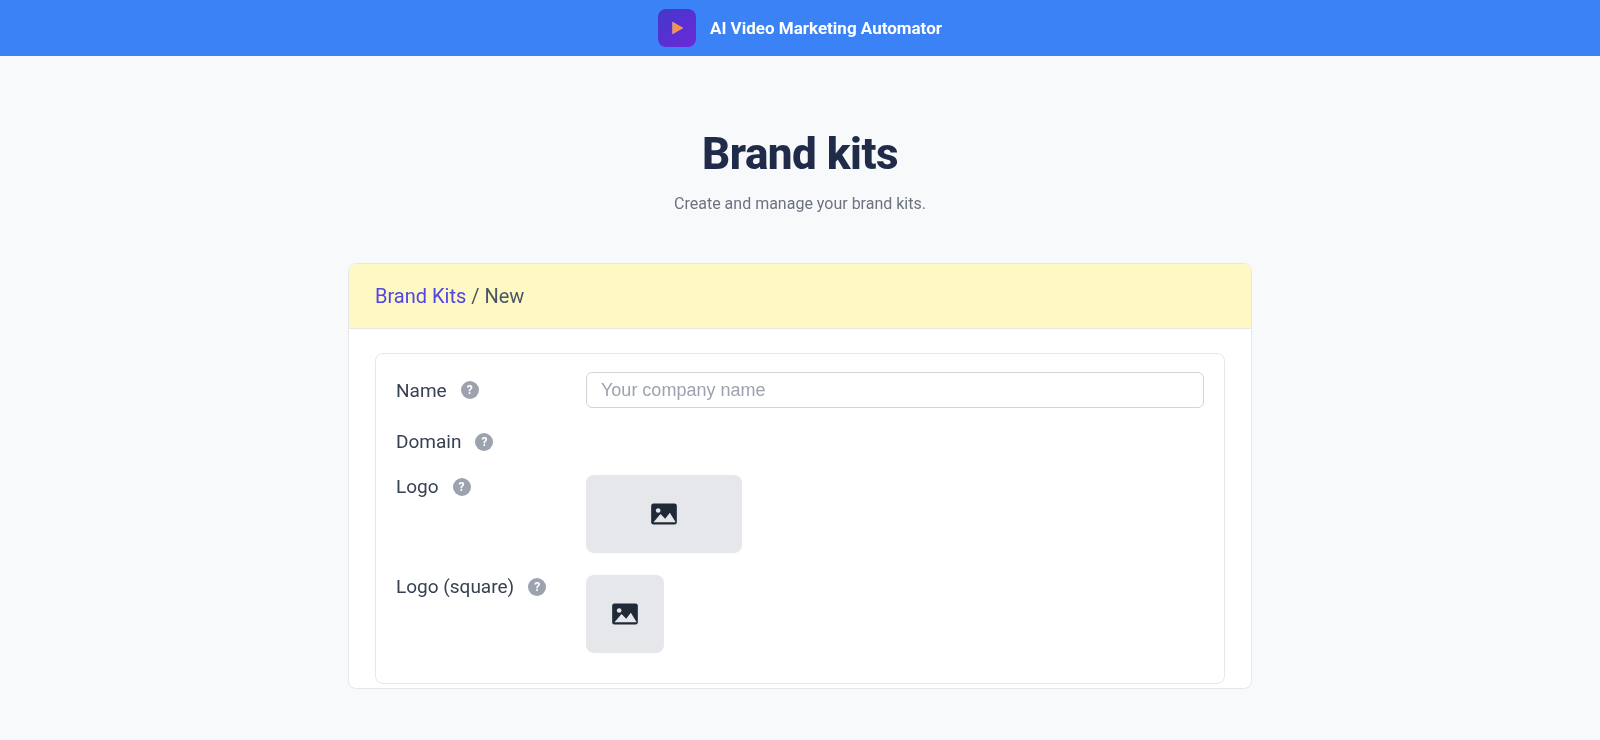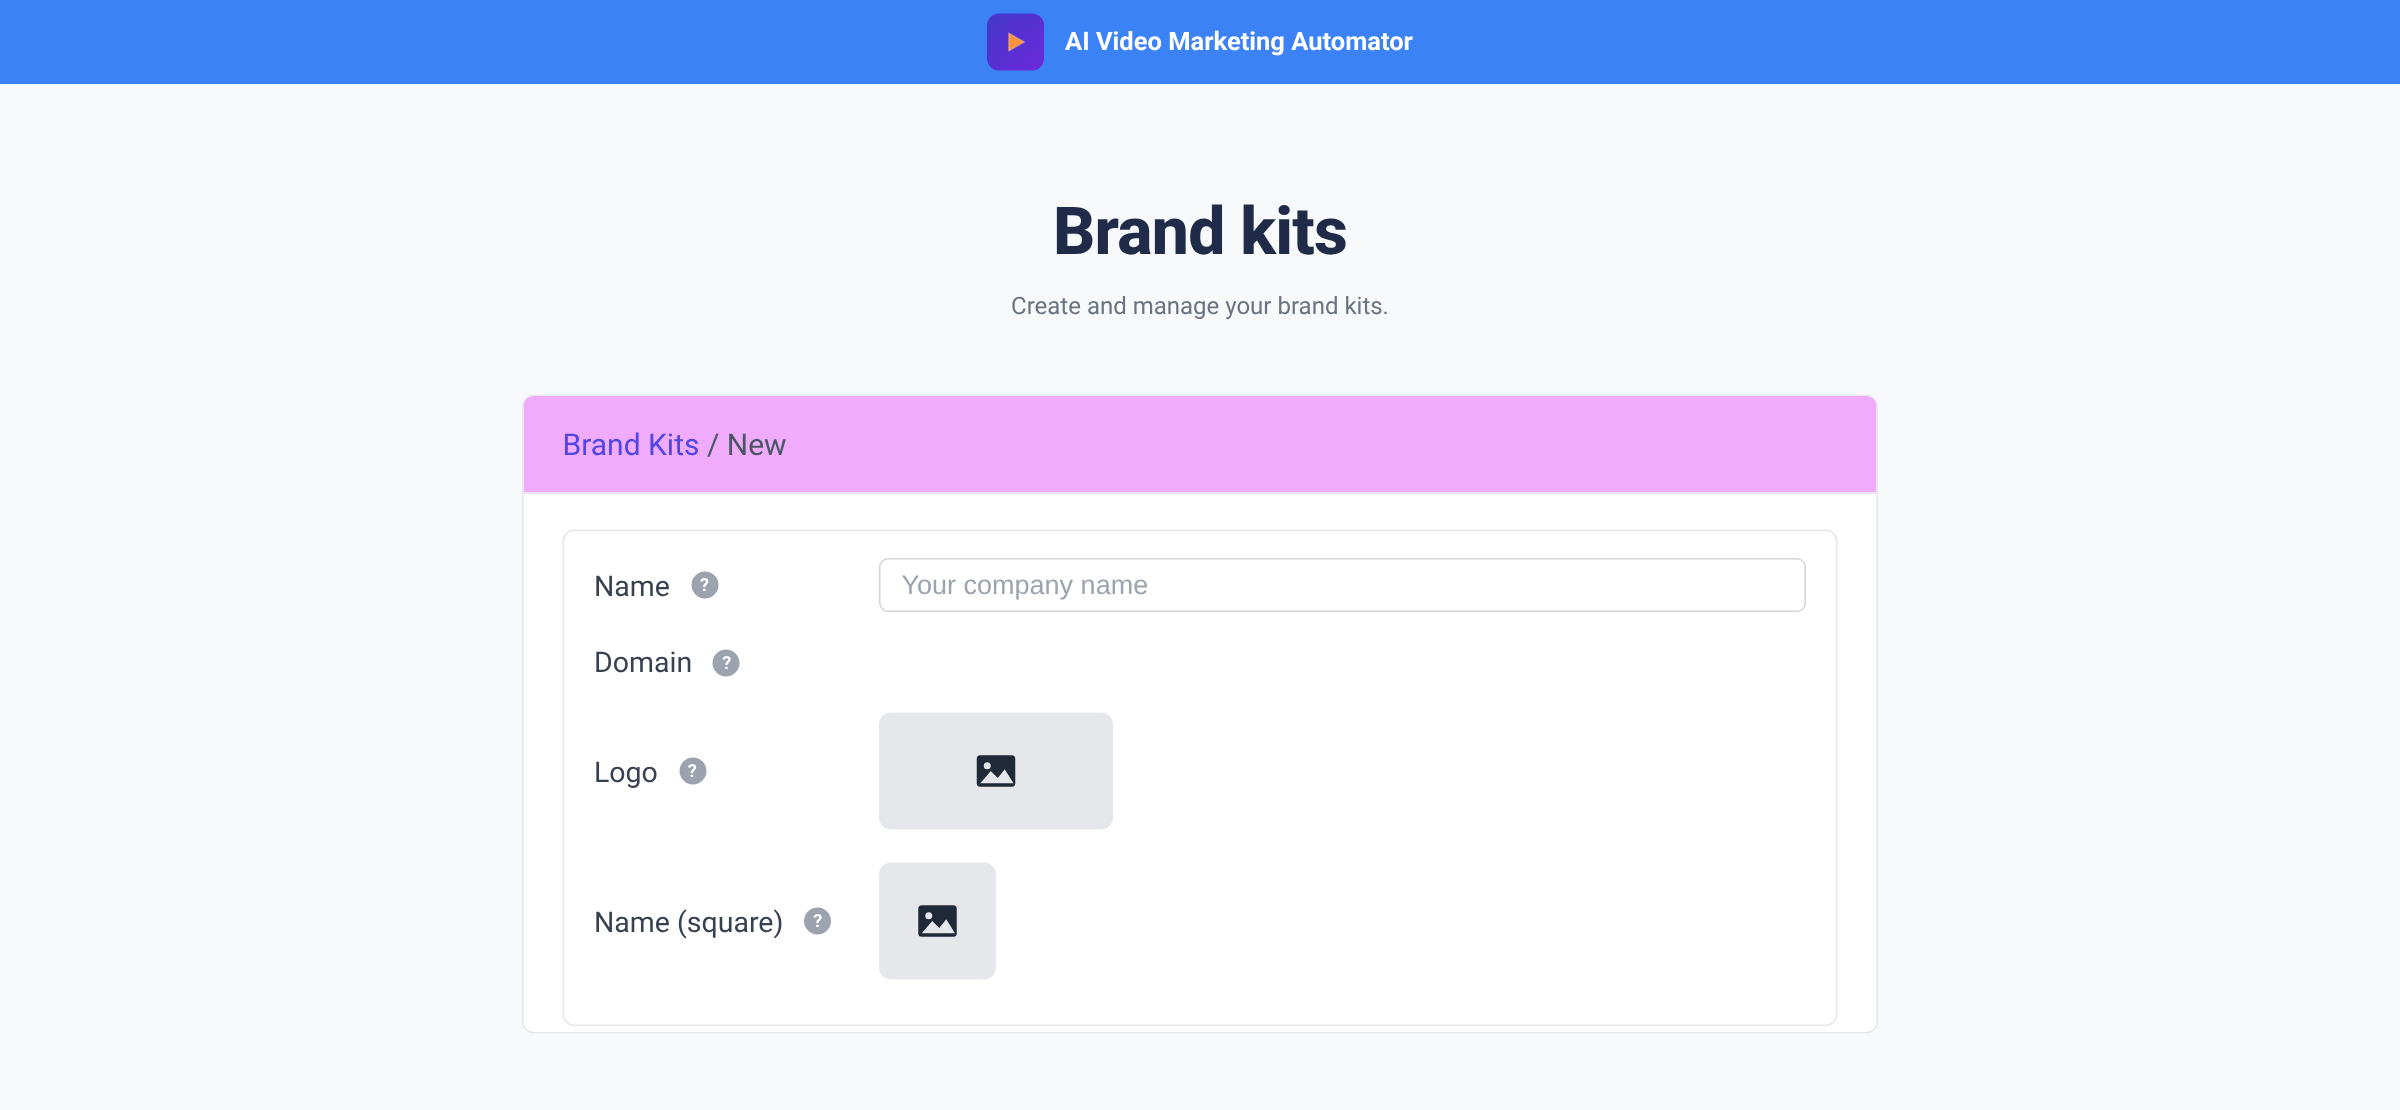--- a/index.html
+++ b/index.html
@@ -54,21 +54,21 @@
     margin: 50px auto 0 auto;
     background: #ffffff;
     border: 1px solid #e5e7eb;
     border-radius: 8px;
     text-align: left;
     overflow: hidden;
   }
   .breadcrumb {
     padding: 20px 26px;
     border-bottom: 1px solid #e5e7eb;
-    background: #f0abfc;
+    background: #fef9c3;
     font-size: 20px;
     color: #4b5563;
   }
   .breadcrumb a {
     color: #5245e5;
     text-decoration: none;
     cursor: pointer;
   }
   .section {
     padding: 24px 26px 4px 26px;
@@ -82,21 +82,21 @@
   .form-panel {
     border: 1px solid #e5e7eb;
     border-radius: 8px;
     padding: 18px 20px 8px 20px;
   }
   .form-row {
     display: flex;
     align-items: center;
     margin-bottom: 22px;
   }
-  .form-row.tall { align-items: center; }
+  .form-row.tall { align-items: flex-start; }
   .form-label {
     width: 190px;
     display: flex;
     align-items: center;
     gap: 14px;
     font-size: 19px;
     color: #374151;
   }
   .help-dot {
     width: 18px;
@@ -185,21 +185,21 @@
           <svg class="img-glyph" viewBox="0 0 24 20">
             <rect x="1" y="1" width="22" height="18" rx="2" fill="#1f2937"></rect>
             <circle cx="7" cy="7" r="2" fill="#e5e7eb"></circle>
             <path d="M3 17 L9 10 L13 14 L17 9 L22 17 Z" fill="#e5e7eb"></path>
           </svg>
         </div>
       </div>
 
       <div class="form-row tall">
         <div class="form-label">
-          <span>Name (square)</span>
+          <span>Logo (square)</span>
           <span class="help-dot">?</span>
         </div>
         <div class="upload-tile icon">
           <svg class="img-glyph" viewBox="0 0 24 20">
             <rect x="1" y="1" width="22" height="18" rx="2" fill="#1f2937"></rect>
             <circle cx="7" cy="7" r="2" fill="#e5e7eb"></circle>
             <path d="M3 17 L9 10 L13 14 L17 9 L22 17 Z" fill="#e5e7eb"></path>
           </svg>
         </div>
       </div>

